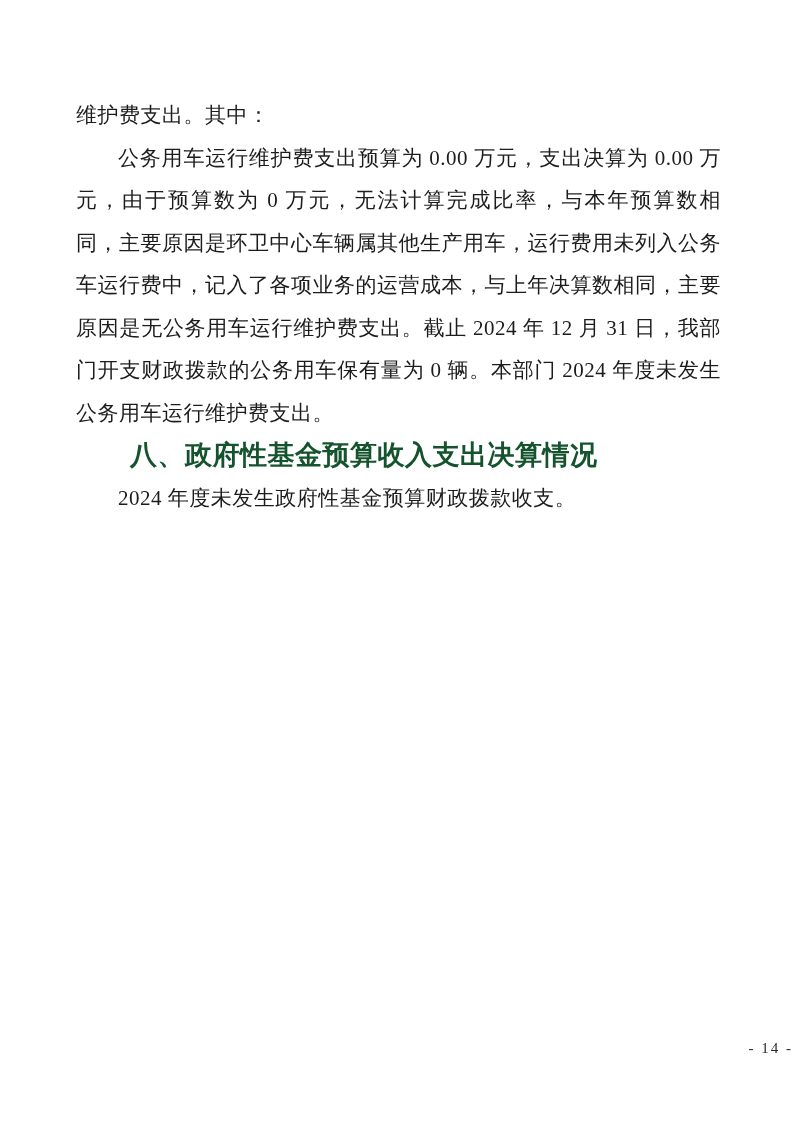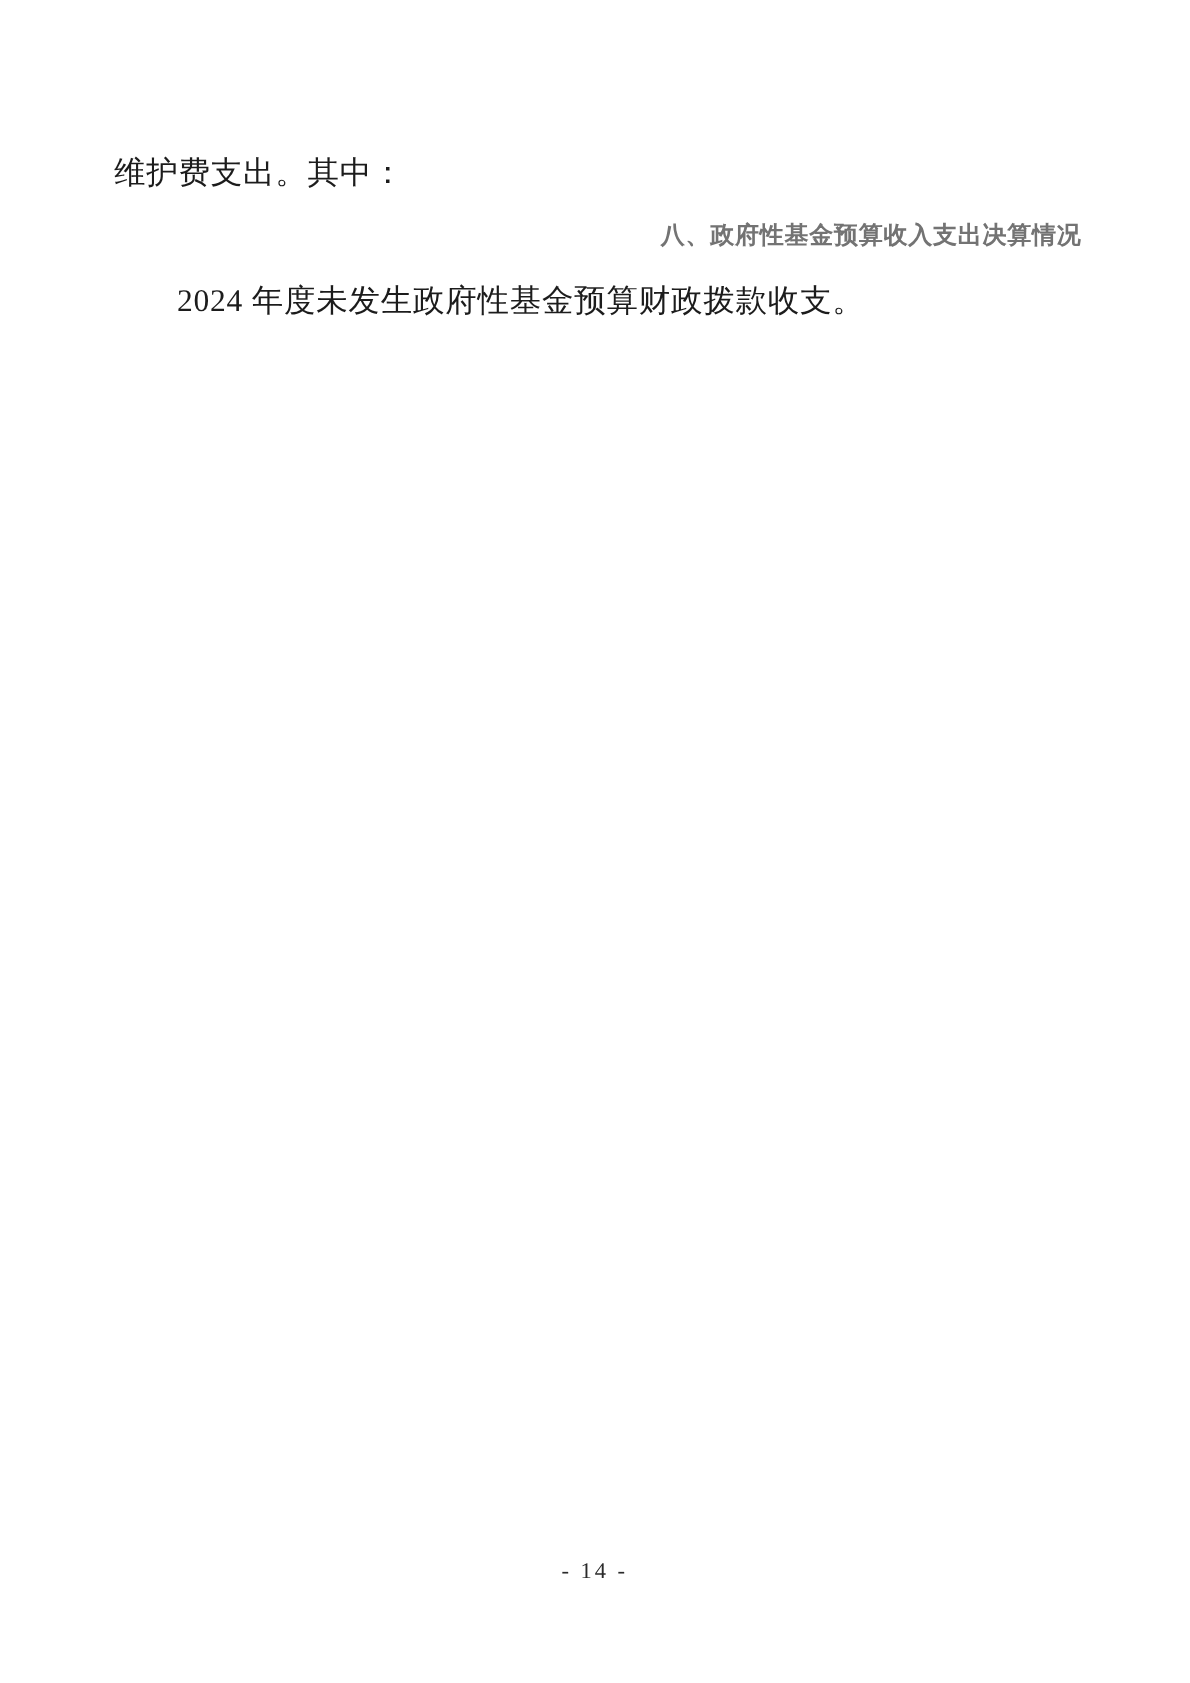--- a/index.html
+++ b/index.html
@@ -29,43 +29,43 @@
     letter-spacing: 0.5px;
     text-align: justify;
     text-indent: 2em;
     font-weight: normal;
   }
   .para.no-indent {
     text-indent: 0;
   }
   .heading {
     margin: 0;
-    font-size: 16px;
+    font-size: 27px;
     line-height: 42.5px;
     letter-spacing: 0.5px;
     text-indent: 2em;
     font-weight: bold;
-    color: #737373;
-    text-align: right;
+    color: #14532d;
   }
   .page-footer {
     position: absolute;
     left: 0;
     right: 0;
     top: 1040px;
-    text-align: center;
+    text-align: right;
     font-size: 15px;
     letter-spacing: 2px;
     color: #2a2a2a;
     font-family: "Liberation Serif", "DejaVu Serif", serif;
   }
 </style>
 </head>
 <body>
 
 <div class="page">
   <div class="content">
     <p class="para no-indent">维护费支出。其中：</p>
+    <p class="para">公务用车运行维护费支出预算为 0.00 万元，支出决算为 0.00 万元，由于预算数为 0 万元，无法计算完成比率，与本年预算数相同，主要原因是环卫中心车辆属其他生产用车，运行费用未列入公务车运行费中，记入了各项业务的运营成本，与上年决算数相同，主要原因是无公务用车运行维护费支出。截止 2024 年 12 月 31 日，我部门开支财政拨款的公务用车保有量为 0 辆。本部门 2024 年度未发生公务用车运行维护费支出。</p>
     <h2 class="heading">八、政府性基金预算收入支出决算情况</h2>
     <p class="para">2024 年度未发生政府性基金预算财政拨款收支。</p>
   </div>
   <div class="page-footer">- 14 -</div>
 </div>
 
 </body></html>

